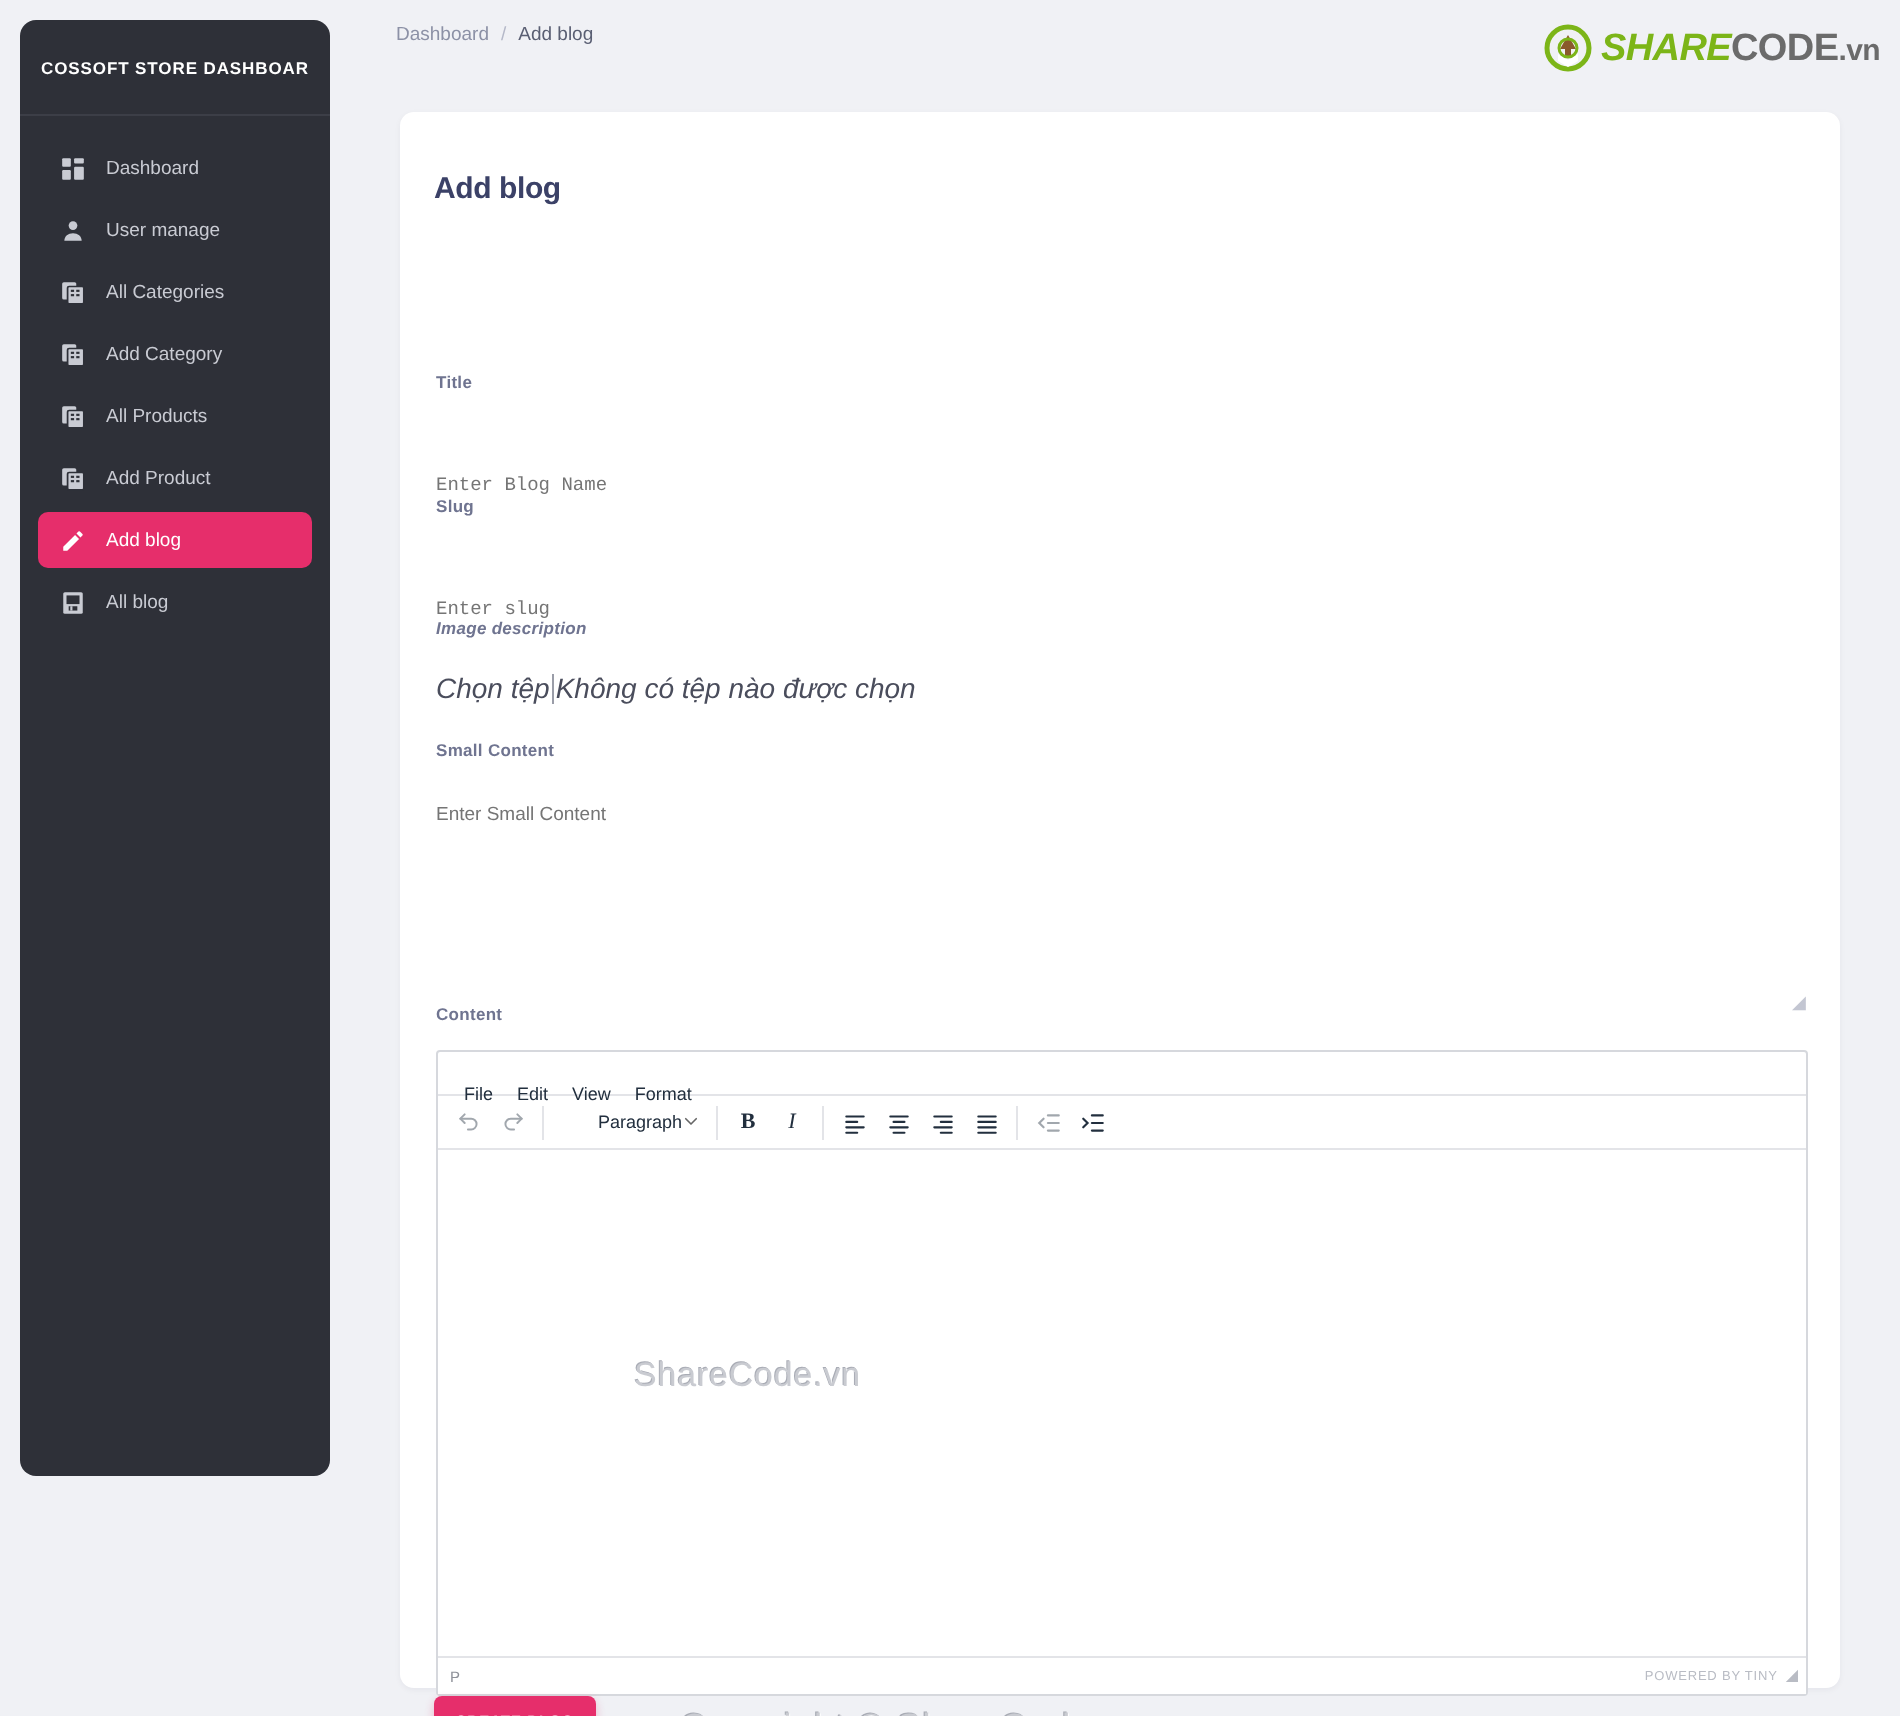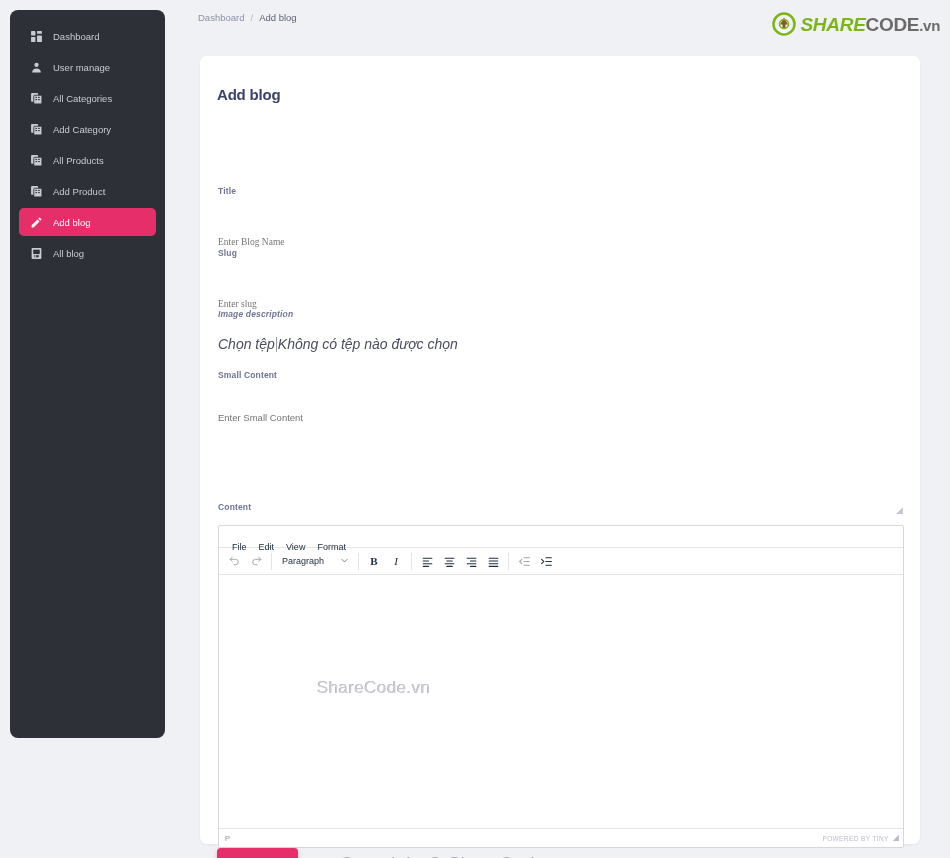--- a/index.html
+++ b/index.html
@@ -99,21 +99,21 @@
   }
 
   .field-label {
     font-size: 8.5px; font-weight: bold; color: #6f7490;
     letter-spacing: 0.15px;
   }
   .field-input {
     font-size: 9.5px; color: #b6b9c9;
     border: none; outline: none; background: transparent;
     width: 100%; padding: 0;
-    font-family: Liberation Serif, serif;
+    font-family: Liberation Mono, monospace;
     margin-top: 25px;
   }
 
   #fld-title  { position: absolute; left: 18px; top: 130px; width: 300px; }
   #fld-slug   { position: absolute; left: 18px; top: 192px; width: 300px; }
   #fld-image  { position: absolute; left: 18px; top: 253px; width: 400px; font-style: italic; }
   #fld-small  { position: absolute; left: 18px; top: 314px; width: 686px; }
 
   .fld-gap { height: 16px; }
 
@@ -126,21 +126,21 @@
   #file-divider {
     display: inline-block;
     width: 1px; height: 15px;
     background: #9a9da8;
     margin: 0 1px;
   }
   #file-status { white-space: nowrap; }
 
   
   #small-content-area {
-    margin-top: 32px;
+    margin-top: 22px;
     width: 686px; height: 97px;
     border: none; outline: none; resize: none;
     background: transparent;
     font-size: 9.5px; color: #b6b9c9;
     font-family: "Liberation Sans", sans-serif;
     padding: 0;
     overflow: hidden;
   }
   #small-resize {
     position: absolute; right: -2px; bottom: -2px;
@@ -181,25 +181,25 @@
   .tb-btn {
     width: 22px; height: 21px;
     display: flex; align-items: center; justify-content: center;
     cursor: pointer; border-radius: 2px;
     color: #222f3e;
   }
   .tb-sep {
     width: 1px; height: 17px; background: #e3e4e8; margin: 0 4px;
   }
   #tb-format {
-    display: flex; align-items: center; justify-content: flex-start;
+    display: flex; align-items: center; justify-content: flex-end;
     width: 78px; height: 21px;
     font-size: 9px; color: #222f3e;
     padding: 0 4px 0 6px;
-    cursor: pointer; border-radius: 2px; gap: 16px;
+    cursor: pointer; border-radius: 2px;
   }
   .tb-btn.bold   { font-weight: bold; font-size: 11px; font-family: "Liberation Serif", serif; }
   .tb-btn.italic { font-style: italic; font-size: 11px; font-family: "Liberation Serif", serif; }
   .tb-dim { opacity: 0.42; }
 
   #editor-body {
     height: 253px;
     background: #fff;
     position: relative;
     cursor: text;
@@ -246,20 +246,21 @@
     color: #c9cbd1;
     text-shadow: 0.5px 0.5px 0 #fff, -0.6px -0.6px 0 #a9acb5;
     letter-spacing: 0.2px;
     white-space: nowrap;
   }
 </style>
 </head>
 <body>
 
 <aside id="sidebar">
+  <div id="sidebar-brand">COSSOFT STORE DASHBOAR</div>
   <nav id="sidebar-menu">
 
     <div class="nav-item">
       <span class="nav-ico">
         <svg width="13" height="13" viewBox="0 0 24 24" fill="currentColor">
           <rect x="2" y="2" width="8" height="8" rx="1"></rect>
             <rect x="13" y="2" width="9" height="5" rx="1"></rect>
           <rect x="2" y="13" width="8" height="9" rx="1"></rect>
             <rect x="13" y="10" width="9" height="12" rx="1"></rect>
         </svg>

